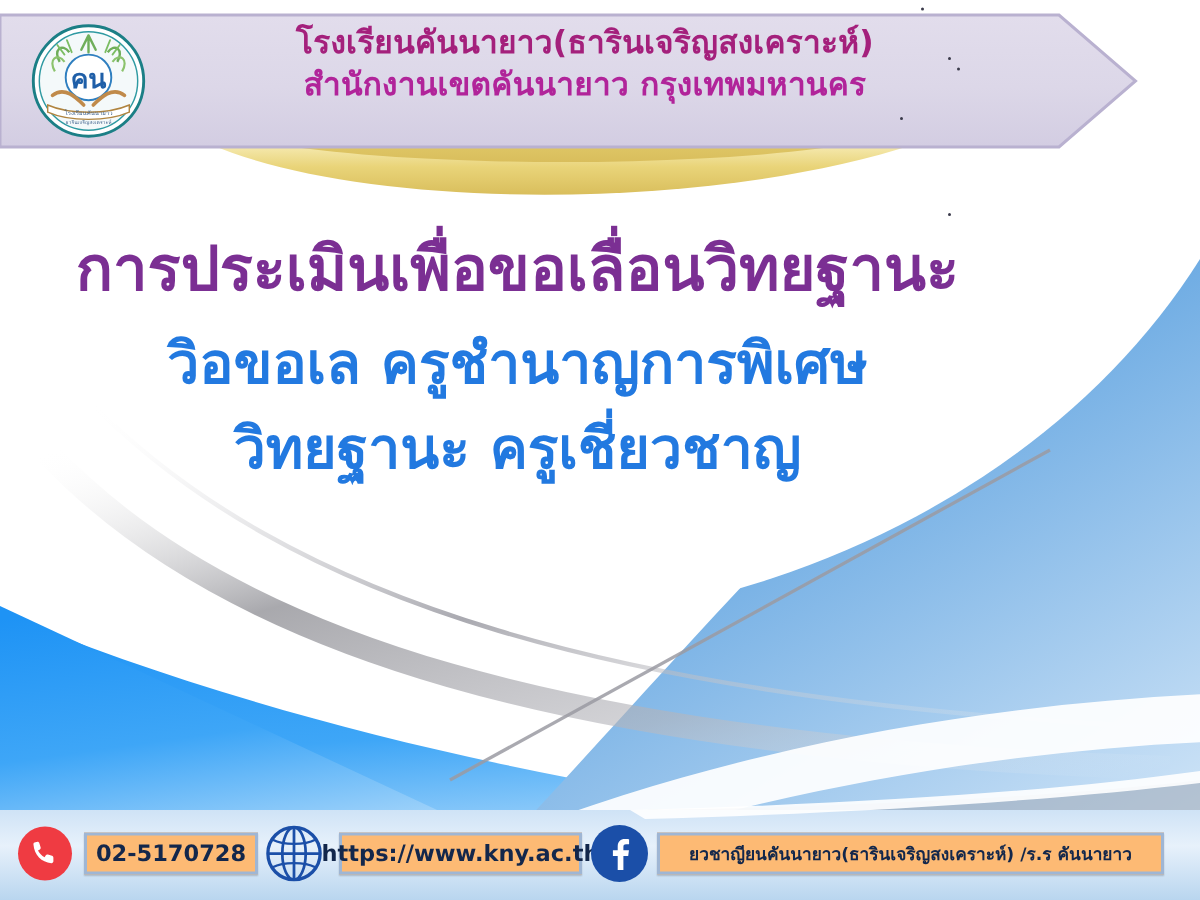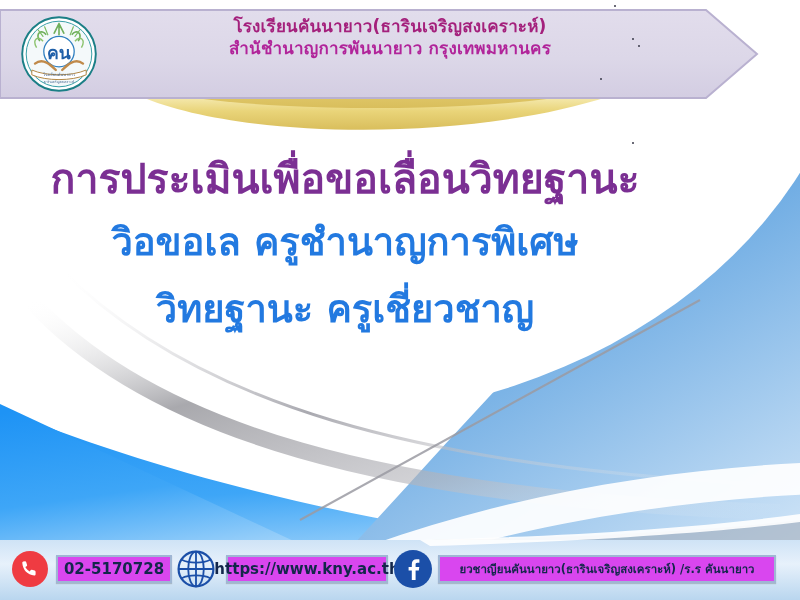--- a/index.html
+++ b/index.html
@@ -54,21 +54,21 @@
     left: 110px;
     top: 7px;
     width: 560px;
     z-index: 8;
     text-align: center;
     color: #a4207c;
     font-weight: bold;
     line-height: 1.32;
   }
   .header-line {
-    font-size: 17px;
+    font-size: 21px;
     letter-spacing: 0.2px;
     white-space: nowrap;
     color: #a4207c;
   }
   .header-line.l2 {
     color: #b1249a;
   }
 
   
   .stray-dot {
@@ -98,21 +98,21 @@
   }
   .title-line-2,
   .title-line-3 {
     font-size: 38px;
     font-weight: bold;
     color: #2279e0;
     line-height: 1.5;
     white-space: nowrap;
   }
   .title-line-2 { margin-top: 6px; }
-  .title-line-3 { margin-top: 10px; }
+  .title-line-3 { }
 
   
   .footer {
     position: absolute;
     left: 0;
     bottom: 0;
     width: 800px;
     height: 62px;
     z-index: 10;
     display: flex;
@@ -142,21 +142,21 @@
     background: #1b4fa8;
     margin-left: 6px;
   }
   .globe-icon {
     width: 44px;
     height: 44px;
     flex: none;
     margin-left: 2px;
   }
   .field-box {
-    background: #d946ef;
+    background: #fdba74;
     border: 2px solid #9fb6d4;
     height: 28px;
     display: flex;
     align-items: center;
     justify-content: center;
     padding: 0 8px;
     box-sizing: border-box;
     box-shadow: 0 1px 1px rgba(0,0,0,0.18);
   }
   .field-box span {
@@ -278,21 +278,21 @@
 
       <path d="M20 62 C 30 54 40 64 46 70" stroke="#c08a4a" stroke-width="3" fill="none" stroke-linecap="round"></path>
       <path d="M80 62 C 70 54 60 64 54 70" stroke="#c08a4a" stroke-width="3" fill="none" stroke-linecap="round"></path>
       <path d="M16 70 C 34 78 66 78 84 70 L 84 76 C 66 84 34 84 16 76 Z" fill="#ffffff" stroke="#b0843f" stroke-width="1.2"></path>
       <text x="50" y="78" text-anchor="middle" font-family="'DejaVu Sans', sans-serif" font-size="5" fill="#3a5f8a">โรงเรียนคันนายาว</text>
       <text x="50" y="86" text-anchor="middle" font-family="'DejaVu Sans', sans-serif" font-size="4.2" fill="#3a5f8a">ธารินเจริญสงเคราะห์</text>
     </svg>
 
     <div class="header-text">
       <div class="header-line">โรงเรียนคันนายาว(ธารินเจริญสงเคราะห์)</div>
-      <div class="header-line l2">สำนัชำนาญการพันนายาว กรุงเทพมหานคร</div>
+      <div class="header-line l2">สำนักงานเขตคันนายาว กรุงเทพมหานคร</div>
     </div>
   </div>
 
   <span class="stray-dot" style="left:632px; top:38px;"></span>
   <span class="stray-dot" style="left:638px; top:45px;"></span>
   <span class="stray-dot" style="left:600px; top:78px;"></span>
   <span class="stray-dot" style="left:632px; top:142px;"></span>
   <span class="stray-dot" style="left:614px; top:5px;"></span>
 
   <div class="title-block">

